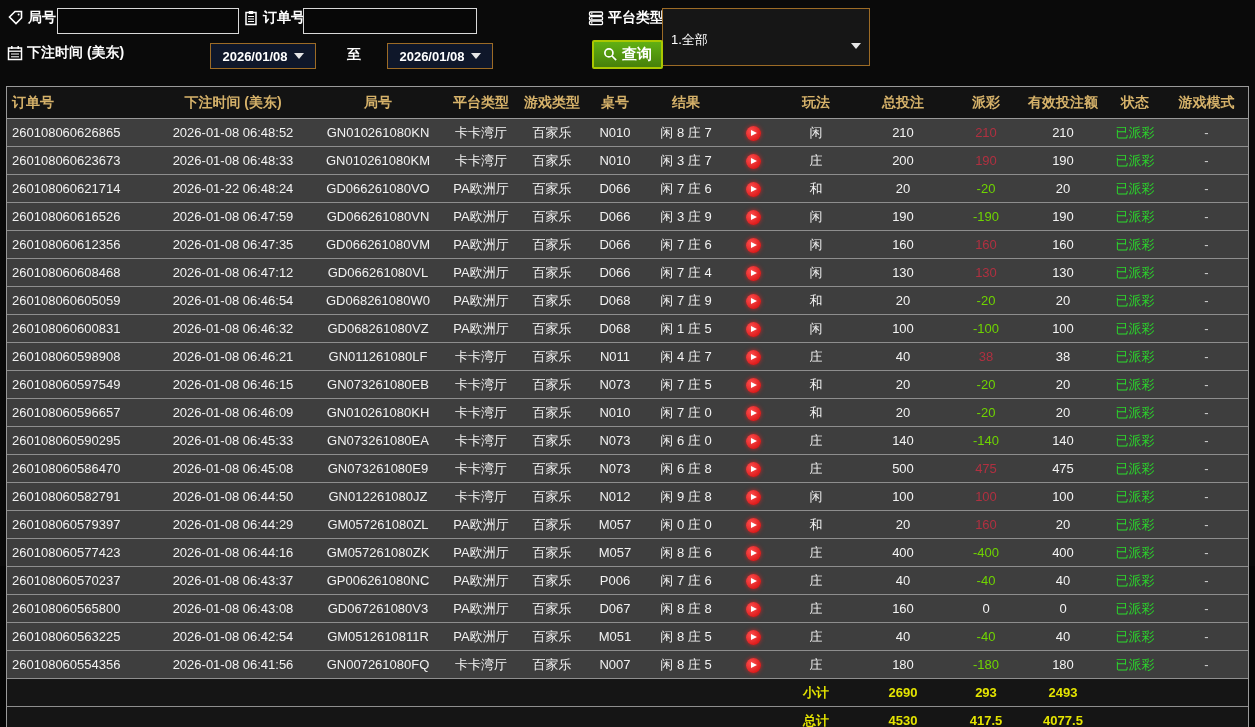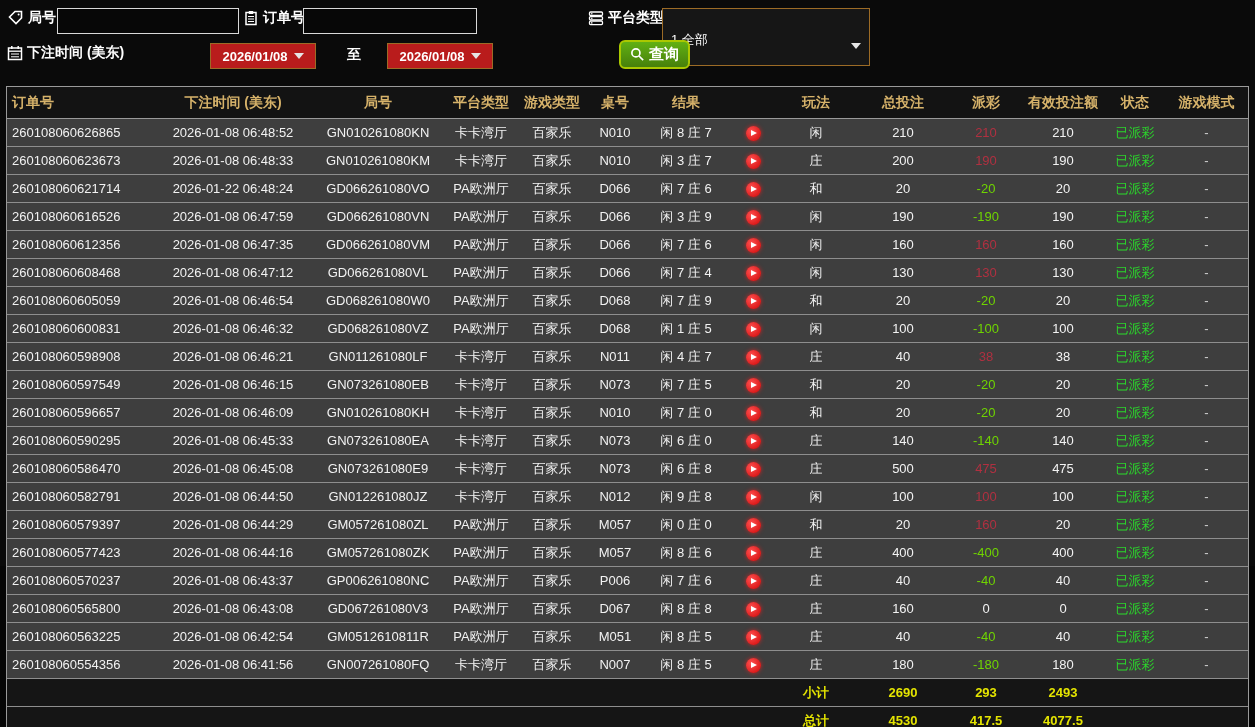--- a/index.html
+++ b/index.html
@@ -10,21 +10,21 @@
   
   .filter-bar{position:absolute;top:0;left:0;width:100%;height:84px;}
   .f-item{position:absolute;display:flex;align-items:center;}
   .f-label{color:#ffffff;font-weight:bold;font-size:14px;white-space:nowrap;}
   .f-icon{display:inline-flex;margin-right:4px;}
   .text-input{background:#070707;border:1px solid #d9d9d9;color:#fff;
               height:24px;font-size:13px;padding:0 6px;outline:none;}
   .select-box{background:#161616;border:1px solid #9c6b26;color:#fff;height:24px;
               font-size:13px;display:flex;align-items:flex-end;justify-content:space-between;
               padding:16px 8px;box-sizing:content-box;cursor:pointer;}
-  .date-box{background:#b91c1c;border:1px solid #9c6b26;color:#fff;font-weight:bold;
+  .date-box{background:#0f172a;border:1px solid #9c6b26;color:#fff;font-weight:bold;
             font-size:13px;display:flex;align-items:center;justify-content:center;
             gap:6px;height:24px;cursor:pointer;}
   .caret-down{width:0;height:0;border-left:5px solid transparent;
               border-right:5px solid transparent;border-top:6px solid #e6e6e6;}
   .search-btn{position:absolute;display:flex;align-items:center;gap:4px;
               background:linear-gradient(#61b013,#47800b);border:2px solid #aac800;
               color:#fff;font-weight:bold;font-size:15px;padding:3px 9px;
               border-radius:2px;cursor:pointer;}
 
   
@@ -129,21 +129,21 @@
     <div class="date-box" style="left:210px;top:43px;width:104px;position:absolute;">
       <span>2026/01/08</span>
       <span class="caret-down"></span>
     </div>
     <span class="f-label" style="left:347px;top:46px;position:absolute;">至</span>
     <div class="date-box" style="left:387px;top:43px;width:104px;position:absolute;">
       <span>2026/01/08</span>
       <span class="caret-down"></span>
     </div>
 
-    <button class="search-btn" style="left:619px;top:40px;border-radius:6px;">
+    <button class="search-btn" style="left:592px;top:40px;">
       <span style="display:inline-flex;">
         <svg width="15" height="15" viewBox="0 0 16 16">
             <circle cx="6.3" cy="6.3" r="4.3" fill="none" stroke="#fff" stroke-width="1.8"></circle>
             <line x1="9.6" y1="9.6" x2="14" y2="14" stroke="#fff" stroke-width="1.8"></line>
           </svg>
       </span>
       <span>查询</span>
     </button>
   </div>
 

